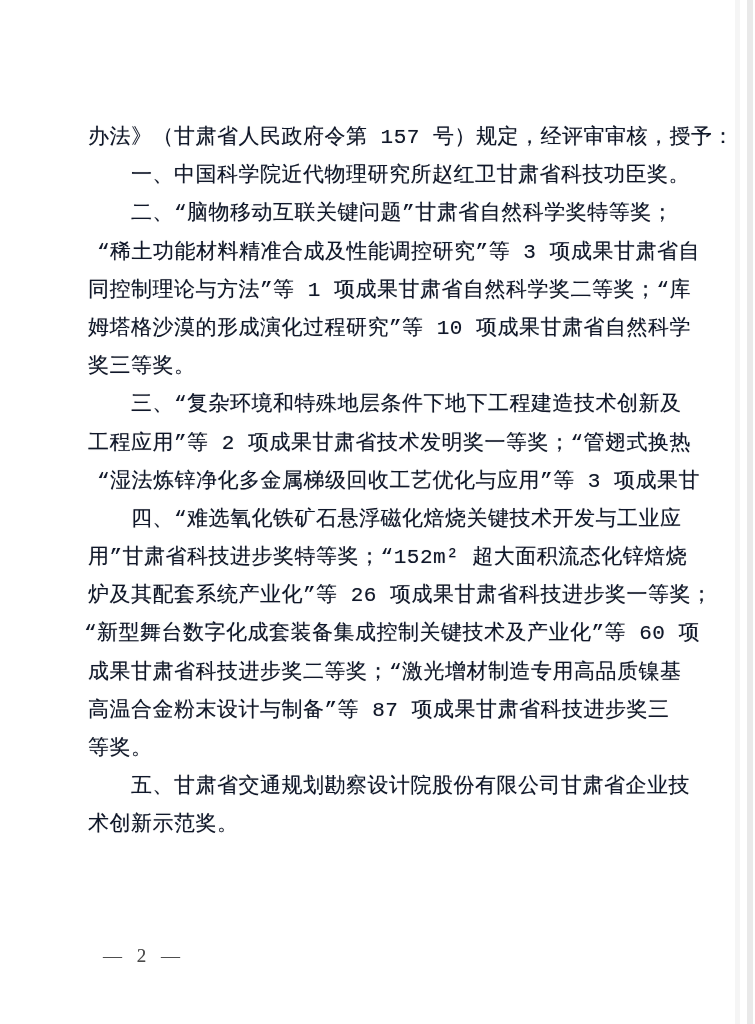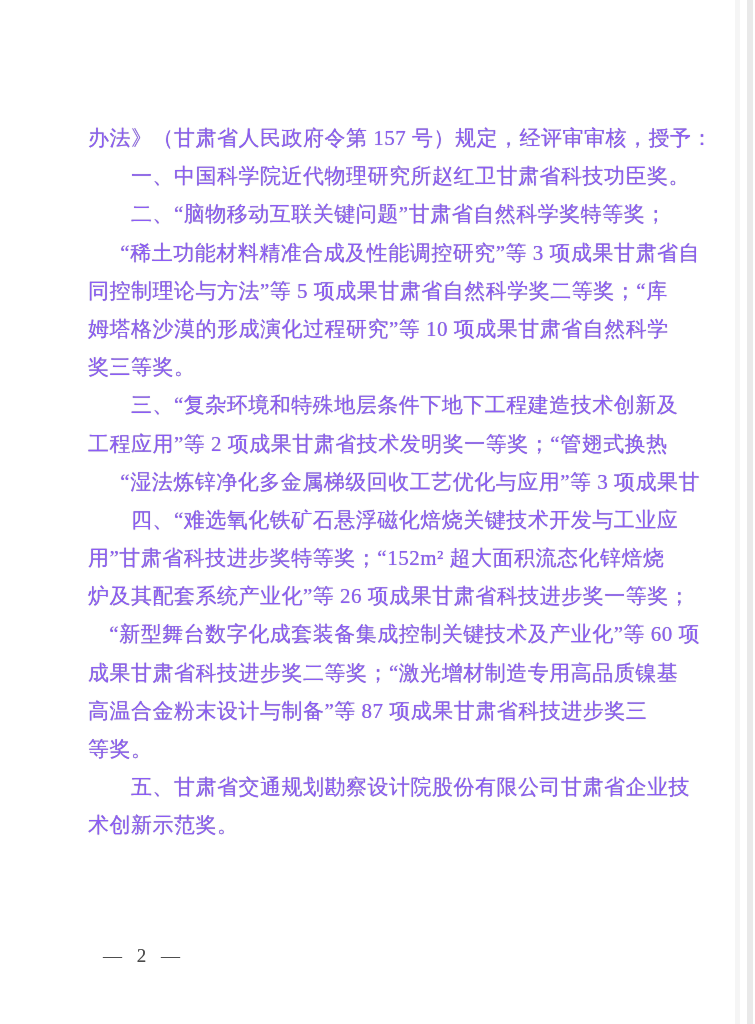--- a/index.html
+++ b/index.html
@@ -40,23 +40,24 @@
     position: absolute;
     left: 88px;
     top: 119px;
     width: 612px;
   }
   .ln {
     height: 38.2px;
     line-height: 38.2px;
     font-size: 21px;
     letter-spacing: 0.5px;
-    color: #8b5cf6;
+    color: #0f172a;
     text-shadow: 0 0 0.7px rgba(60,60,60,0.55);
     white-space: nowrap;
+    font-family: Liberation Mono, monospace;
   }
   .ln.indent {
     text-indent: 43px;
   }
   .ln.hang {
     margin-left: -14px;
     text-align: right;
   }
   .footer {
     position: absolute;
@@ -71,21 +72,21 @@
 </head>
 <body>
 
 <div class="page">
 
   <div class="textblock">
     <div class="ln">办法》（甘肃省人民政府令第 157 号）规定，经评审审核，授予：</div>
     <div class="ln indent">一、中国科学院近代物理研究所赵红卫甘肃省科技功臣奖。</div>
     <div class="ln indent">二、“脑物移动互联关键问题”甘肃省自然科学奖特等奖；</div>
     <div class="ln hang">“稀土功能材料精准合成及性能调控研究”等 3 项成果甘肃省自</div>
-    <div class="ln">同控制理论与方法”等 5 项成果甘肃省自然科学奖二等奖；“库</div>
+    <div class="ln">同控制理论与方法”等 1 项成果甘肃省自然科学奖二等奖；“库</div>
     <div class="ln">姆塔格沙漠的形成演化过程研究”等 10 项成果甘肃省自然科学</div>
     <div class="ln">奖三等奖。</div>
     <div class="ln indent">三、“复杂环境和特殊地层条件下地下工程建造技术创新及</div>
     <div class="ln">工程应用”等 2 项成果甘肃省技术发明奖一等奖；“管翅式换热</div>
     <div class="ln hang">“湿法炼锌净化多金属梯级回收工艺优化与应用”等 3 项成果甘</div>
     <div class="ln indent">四、“难选氧化铁矿石悬浮磁化焙烧关键技术开发与工业应</div>
     <div class="ln">用”甘肃省科技进步奖特等奖；“152m² 超大面积流态化锌焙烧</div>
     <div class="ln">炉及其配套系统产业化”等 26 项成果甘肃省科技进步奖一等奖；</div>
     <div class="ln hang">“新型舞台数字化成套装备集成控制关键技术及产业化”等 60 项</div>
     <div class="ln">成果甘肃省科技进步奖二等奖；“激光增材制造专用高品质镍基</div>

